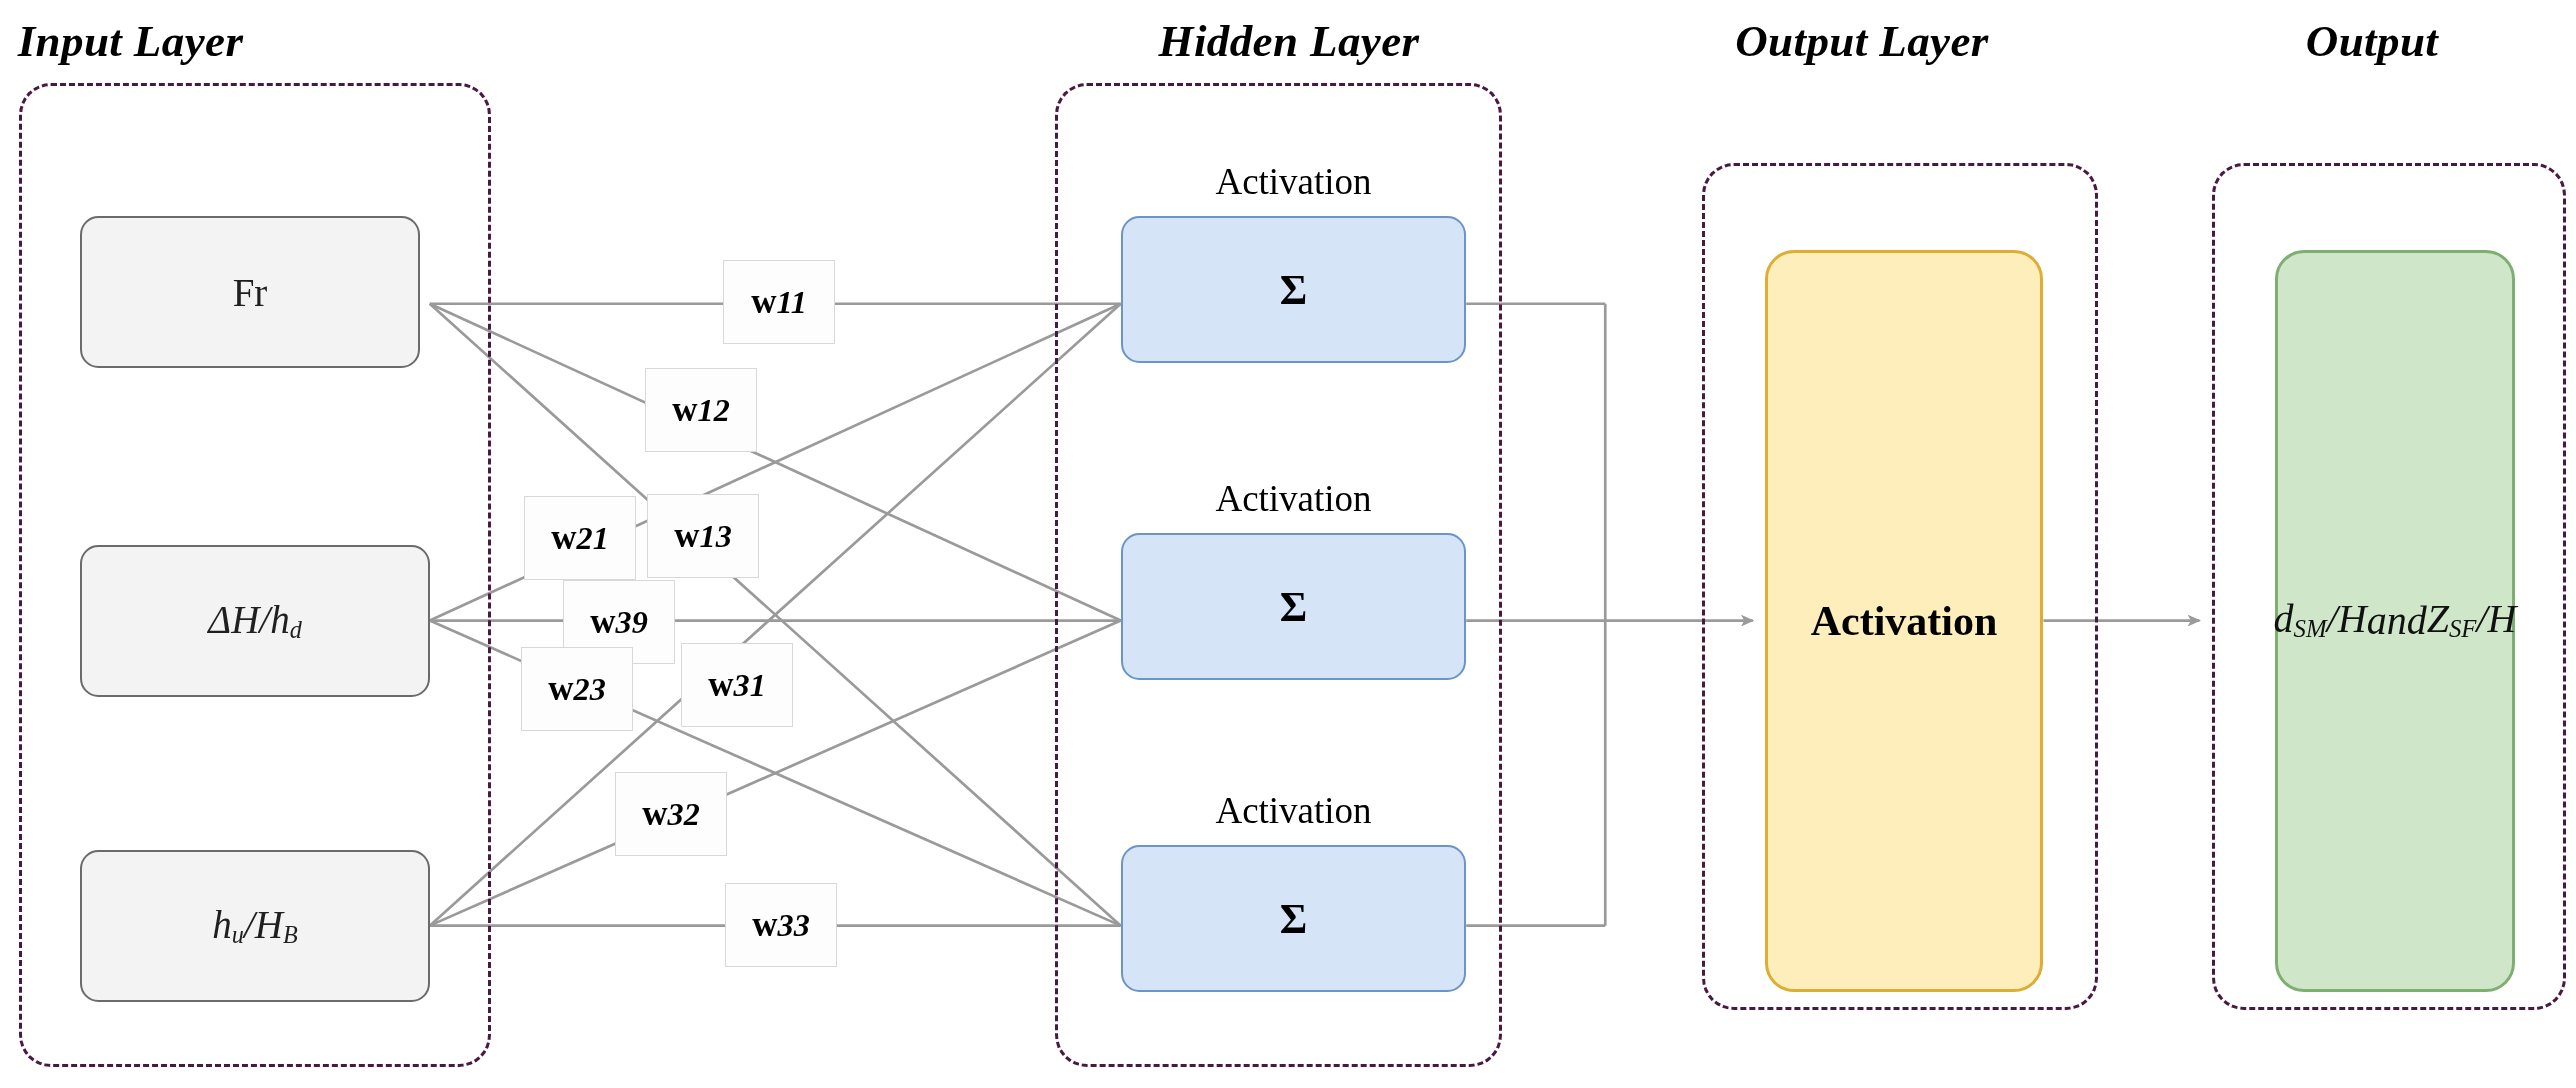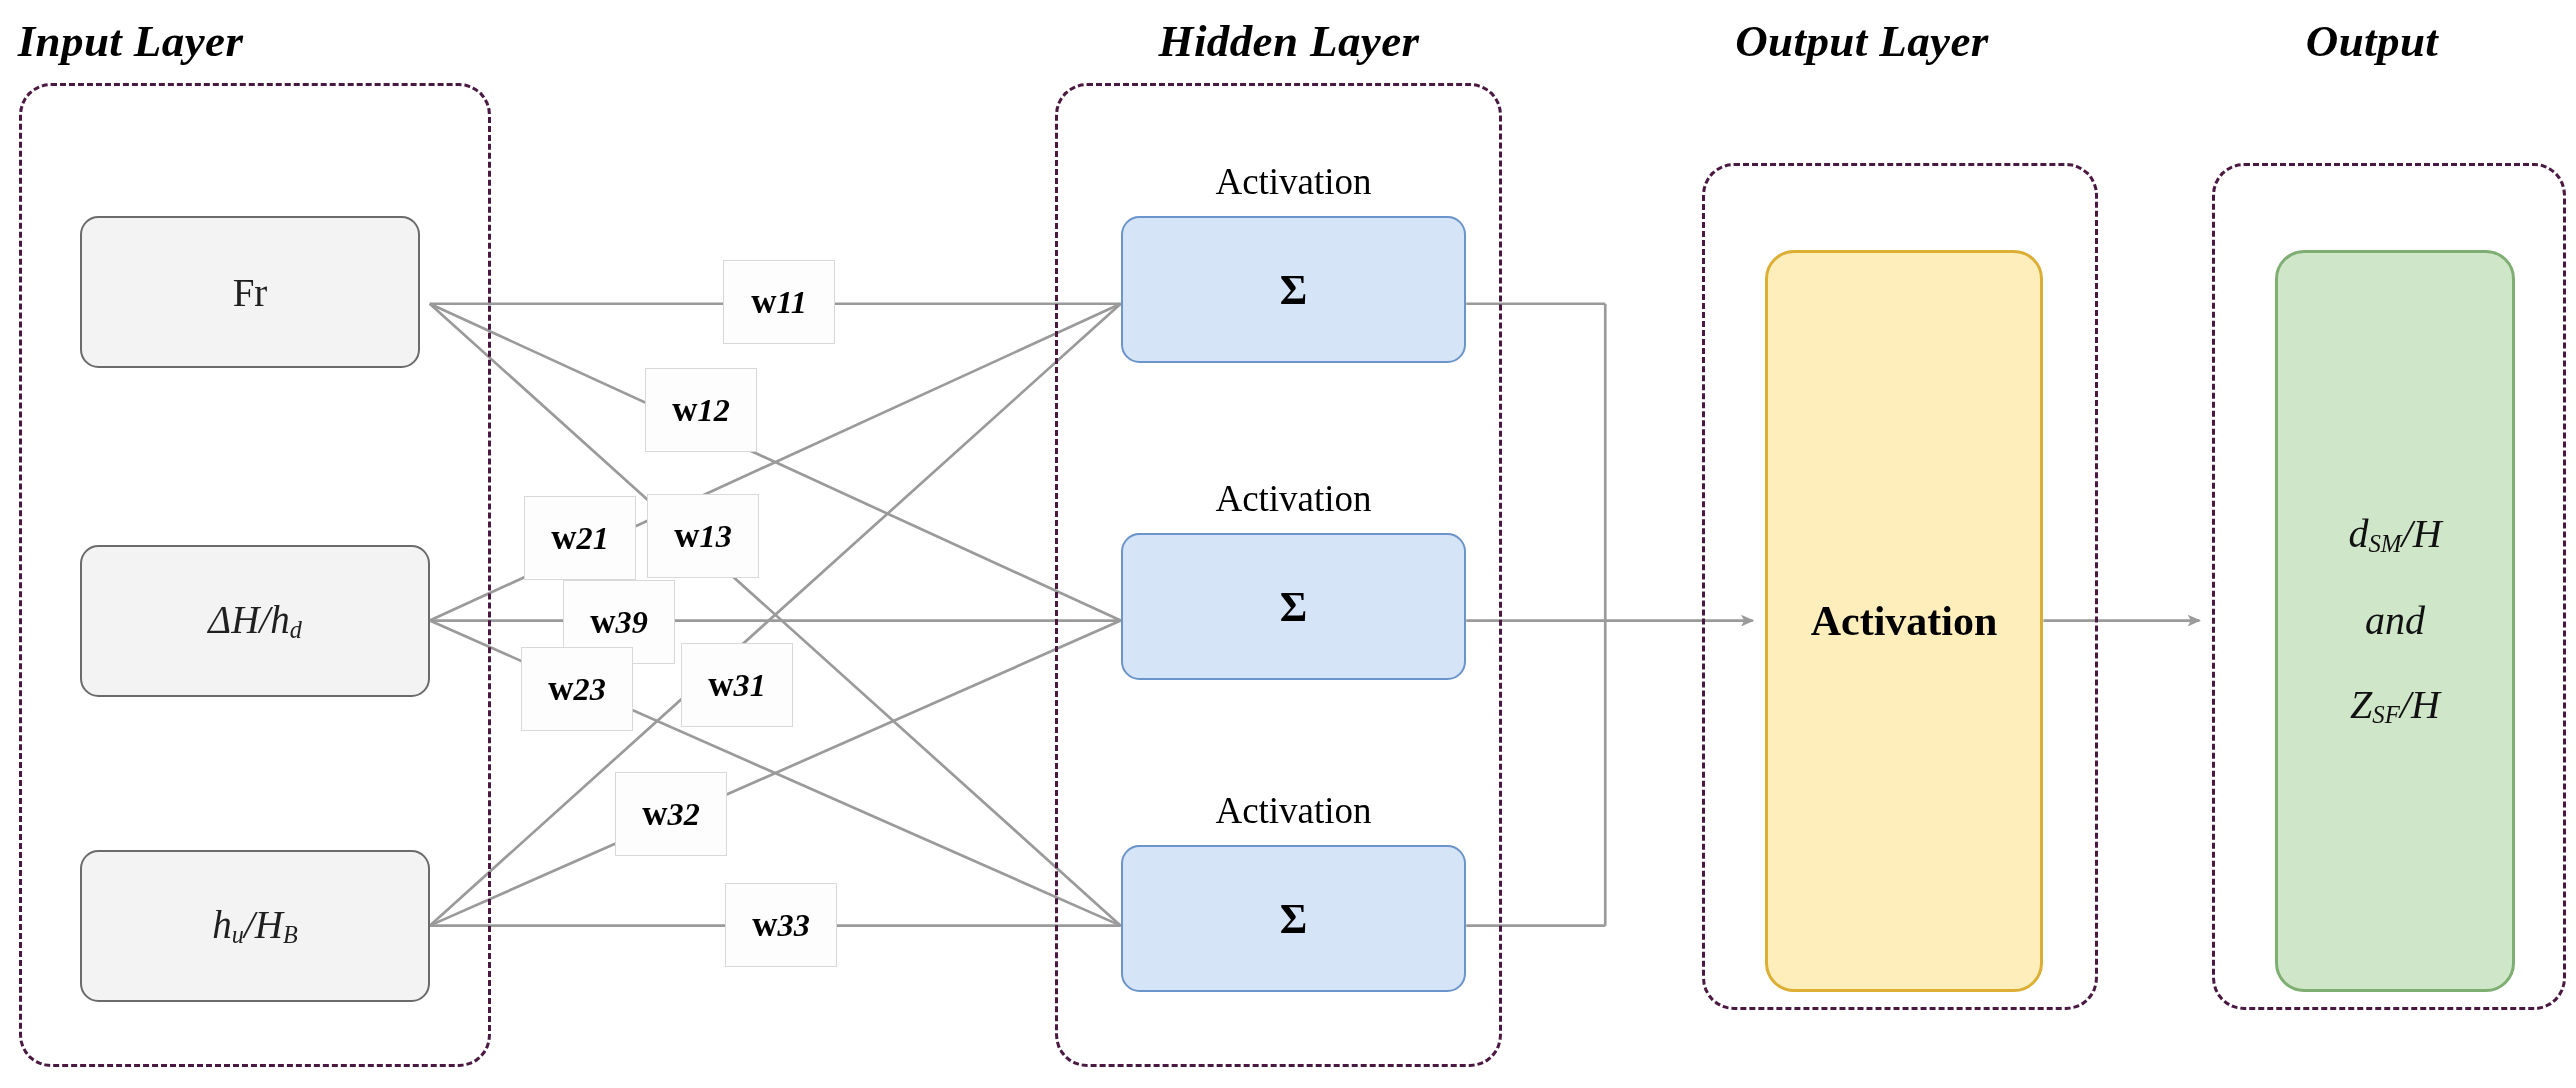--- a/index.html
+++ b/index.html
@@ -26,21 +26,21 @@
   .in-node.plain{font-style:normal;}
 
   .hid-node{background:#d6e4f7;border:2.5px solid #6b94c9;border-radius:18.5px;
             font-size:42px;font-weight:bold;color:#000;}
 
   .out-node{background:#fdeebc;border:3.4px solid #dcae33;border-radius:29px;
             font-size:42px;font-weight:bold;color:#000;}
 
   .res-node{background:#cfe6c9;border:3.4px solid #7fae72;border-radius:29px;
             font-size:40px;color:#111;font-style:italic;
-            flex-direction:column;line-height:1.0;}
+            flex-direction:row;line-height:1.0;}
   .res-line{display:block;padding:22px 0;}
 
   .act-label{position:absolute;font-size:37px;color:#000;
              white-space:nowrap;text-align:center;}
 
   .wlabel{position:absolute;background:#fdfdfd;border:0.8px solid #d8d8d8;
           font-size:35px;font-weight:bold;color:#000;
           display:flex;align-items:center;justify-content:center;
           box-sizing:border-box;}
   .wlabel sub{font-size:0.92em;font-weight:bold;vertical-align:baseline;}

